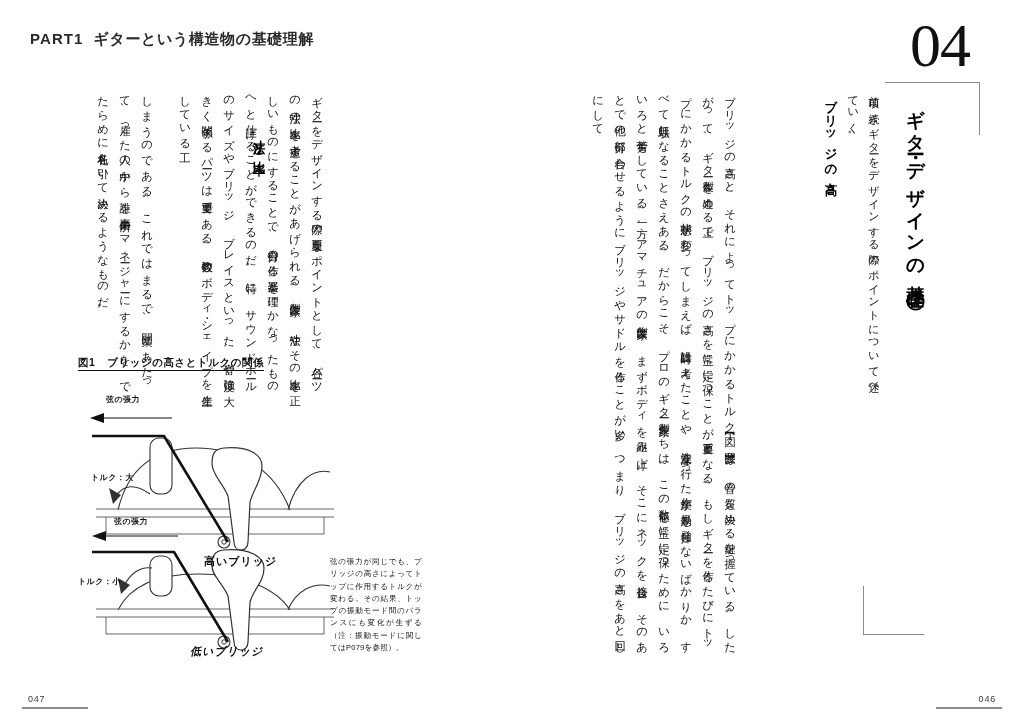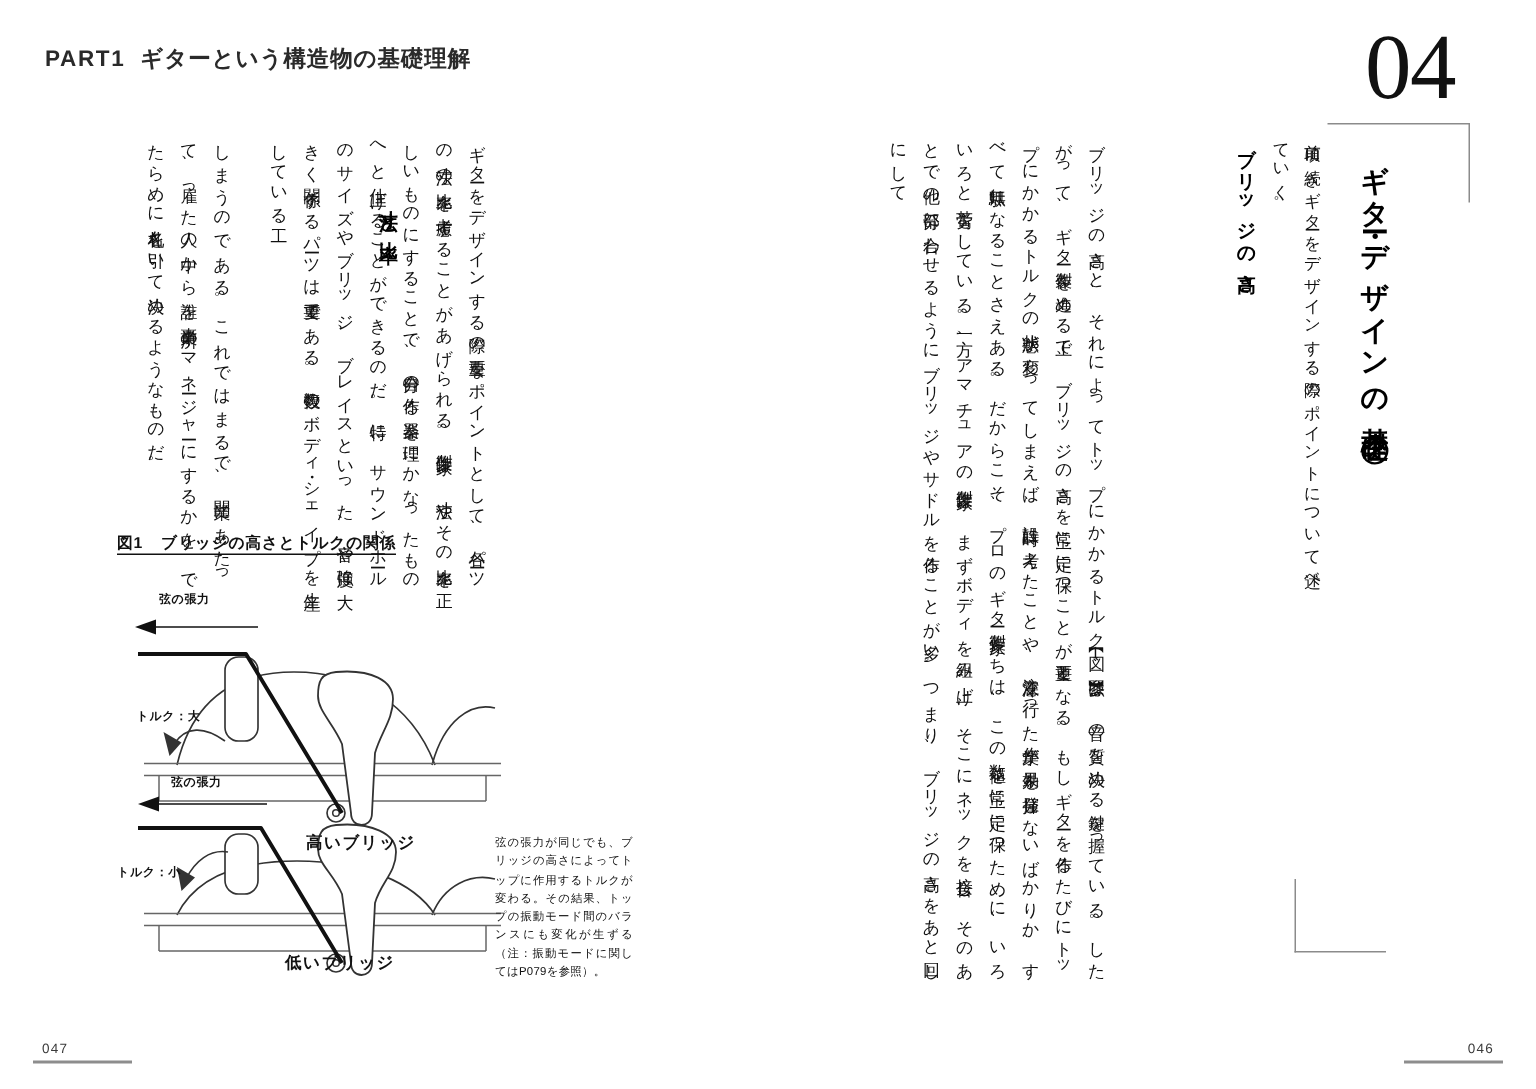--- a/index.html
+++ b/index.html
@@ -214,21 +214,21 @@
           </g>
         </svg>
 
         
         <div class="fig-small" style="left:28px;top:18px;">弦の張力</div>
         <div class="fig-small" style="left:13px;top:96px;">トルク：大</div>
         <div class="fig-label" style="left:126px;top:178px;">高いブリッジ</div>
 
         <div class="fig-small" style="left:36px;top:140px;">弦の張力</div>
         <div class="fig-small" style="left:0px;top:184px;margin-top:16px;">トルク：小</div>
-        <div class="fig-label" style="left:112px;top:258px;">低いブリッジ</div>
+        <div class="fig-label" style="left:112px;top:268px;font-style:italic;">低いブリッジ</div>
 
         <div class="fig-caption">弦の張力が同じでも、ブリッジの高さによってトップに作用するトルクが変わる。その結果、トップの振動モード間のバランスにも変化が生ずる（注：振動モードに関してはP079を参照）。</div>
       </div>
     </div>
 
     <div class="folio folio-left">047</div>
     <div class="folio-rule folio-rule-left"></div>
   </div>
 
   <div class="page-right">

